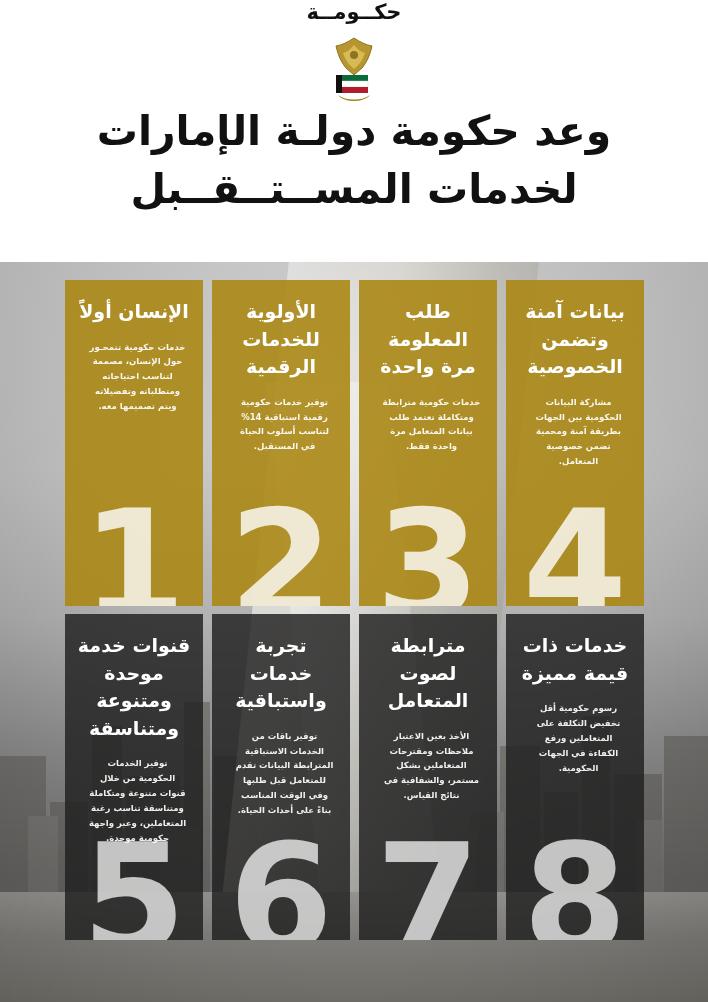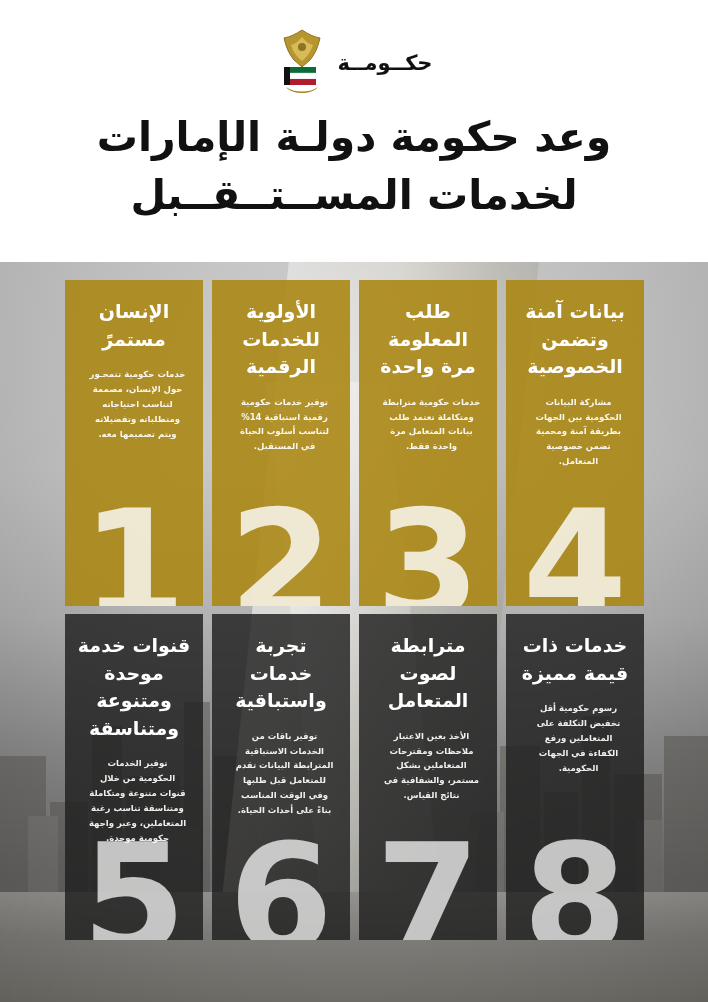--- a/index.html
+++ b/index.html
@@ -19,26 +19,26 @@
   
   .header {
     position: absolute;
     top: 0; left: 0;
     width: 708px;
     height: 262px;
     background: #ffffff;
   }
   .emblem-row {
     position: absolute;
-    top: 26px;
+    top: 16px;
     left: 0;
     width: 708px;
     height: 74px;
     display: flex;
-    flex-direction: row;
+    flex-direction: column;
     align-items: center;
     justify-content: center;
     gap: 10px;
   }
   .emblem {
     width: 52px;
     height: 72px;
     position: relative;
   }
   .emblem svg { display: block; }
@@ -55,21 +55,21 @@
   }
   .emblem-text .l2 {
     font-size: 14px;
     font-weight: bold;
     color: #101010;
     margin-top: 1px;
   }
 
   .title-block {
     position: absolute;
-    top: 108px;
+    top: 102px;
     left: 0;
     width: 708px;
     text-align: center;
     color: #111111;
   }
   .title-block .tl {
     font-size: 41px;
     font-weight: bold;
     letter-spacing: 1px;
     line-height: 1.42;
@@ -270,21 +270,21 @@
       <div class="num">3</div>
     </div>
 
     <div class="card gold">
       <h3>الأولوية للخدمات الرقمية</h3>
       <p>توفير خدمات حكومية رقمية استباقية 14% لتناسب أسلوب الحياة في المستقبل.</p>
       <div class="num">2</div>
     </div>
 
     <div class="card gold">
-      <h3>الإنسان مستمرً</h3>
+      <h3>الإنسان أولاً</h3>
       <p>خدمات حكومية تتمحـور حول الإنسان، مصممة لتناسب احتياجاته ومتطلباته وتفضيلاته ويتم تصميمها معه.</p>
       <div class="num">1</div>
     </div>
 
   </div>
 
   <div class="row">
 
     <div class="card dark">
       <h3>خدمات ذات قيمة مميزة</h3>

